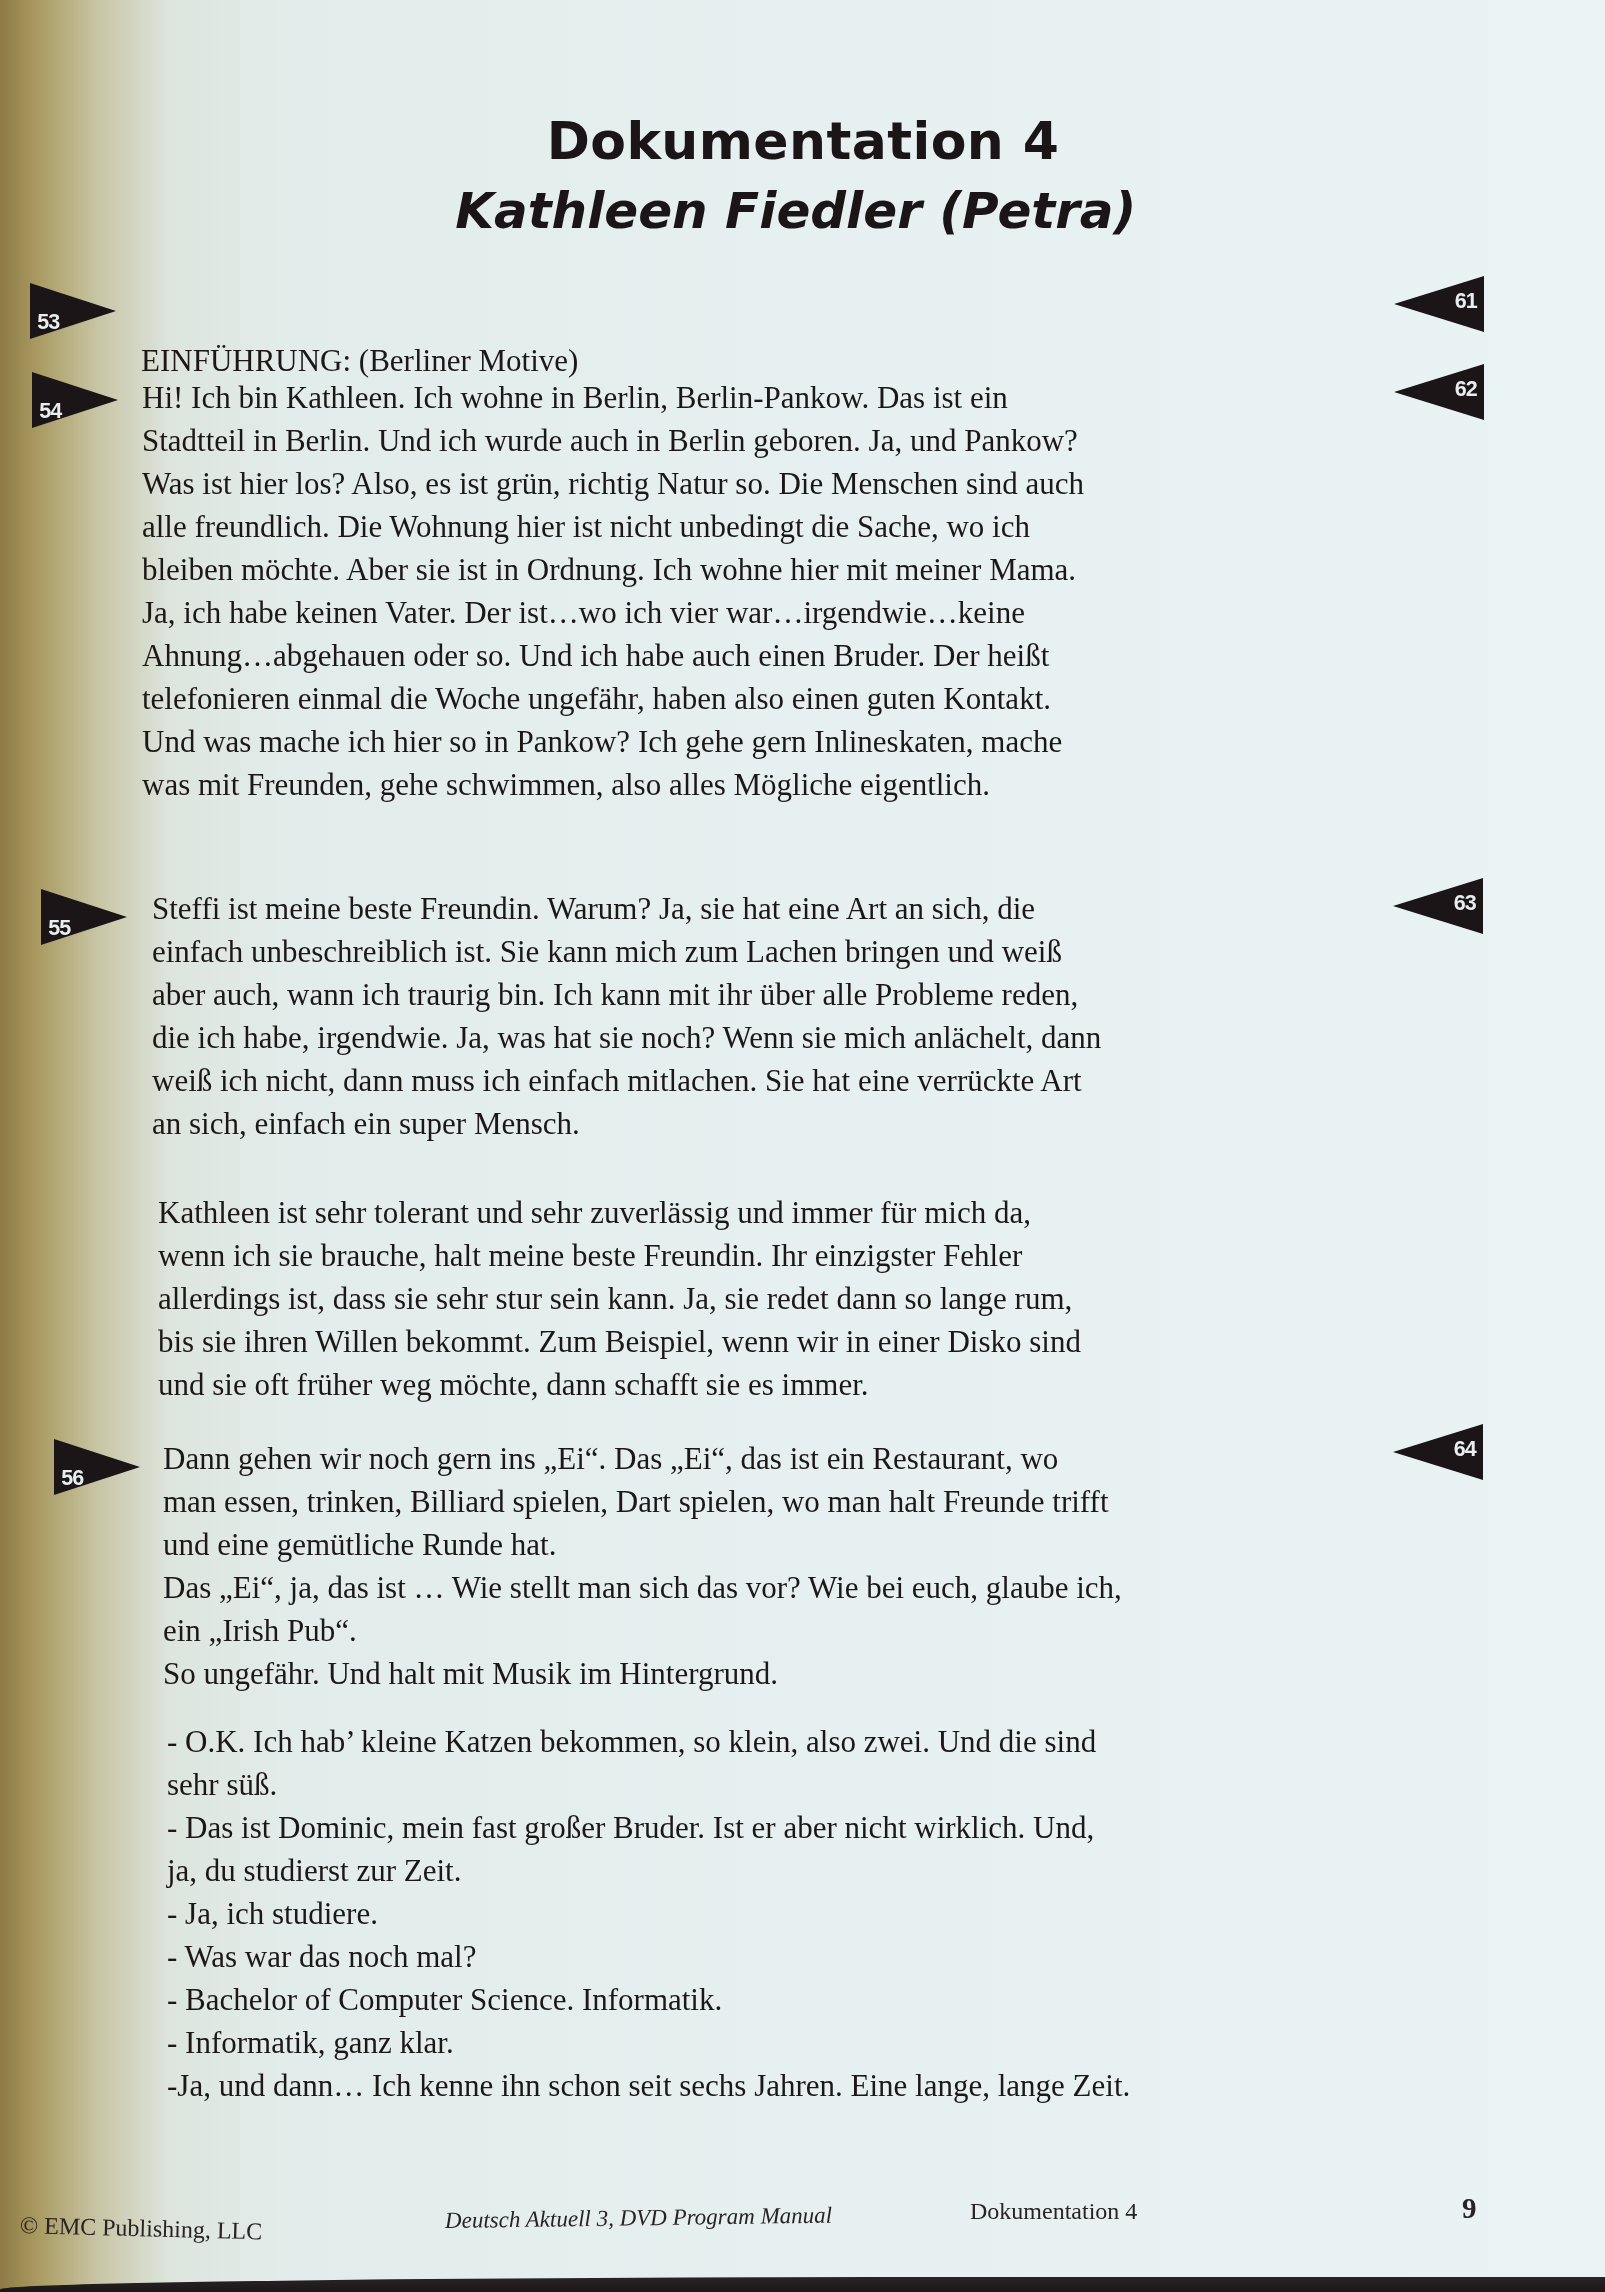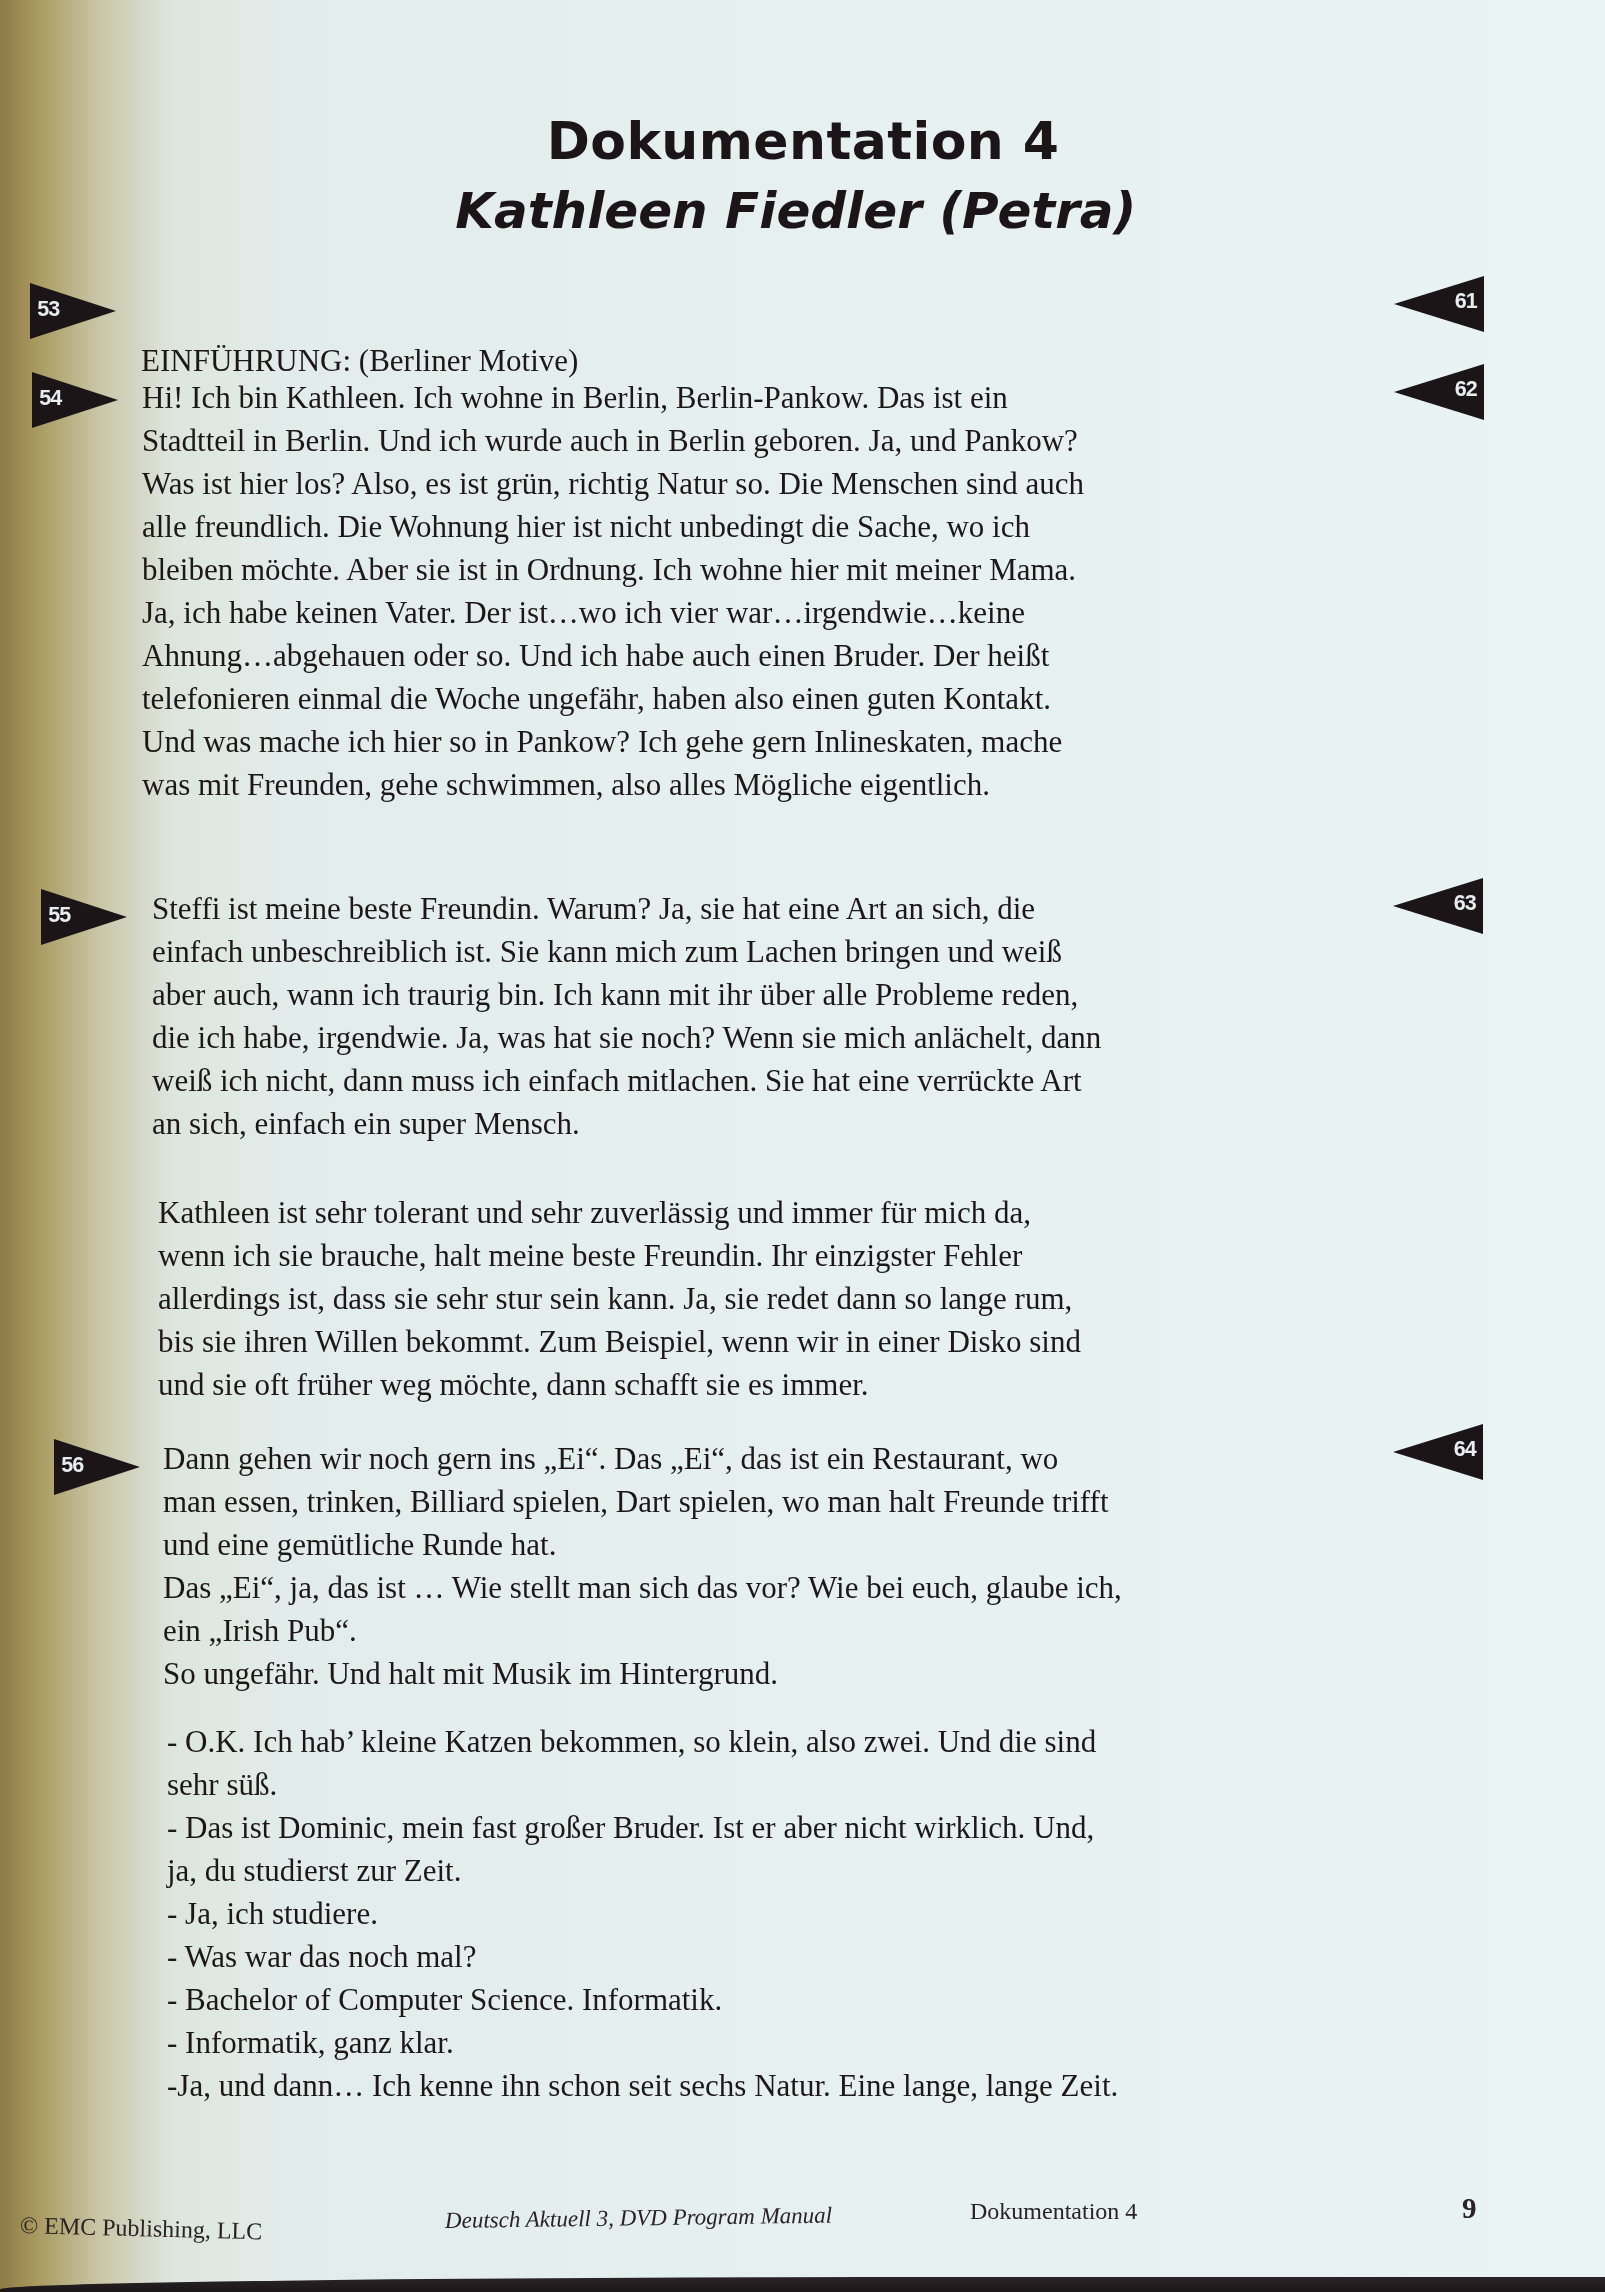--- a/index.html
+++ b/index.html
@@ -29,21 +29,21 @@
     border-bottom: 28px solid transparent;
     border-left: 86px solid #1b1517;
   }
   .marker-right {
     border-top: 28px solid transparent;
     border-bottom: 28px solid transparent;
     border-right: 90px solid #1b1517;
   }
   .marker-wrap { position:absolute; width:90px; height:56px; }
   .marker-num {
-    position:absolute; top:14px;
+    position:absolute; top:27px;
     font-family:"Liberation Sans", "DejaVu Sans", sans-serif; font-weight:bold;
     font-size:21.5px; color:#e8eef0; letter-spacing:-0.9px;
   }
   .marker-wrap.left .marker-num { left:7.2px; }
   .marker-wrap.right .marker-num { right:7.2px; top:12.5px; }
   .block {
     position:absolute; margin:0;
     font-size:31px; line-height:43px; color:#1e1718;
     white-space:nowrap;
   }
@@ -138,20 +138,20 @@
 
 <p class="block" style="left:167px; top:1720px;">
   <span class="line">- O.K. Ich hab’ kleine Katzen bekommen, so klein, also zwei. Und die sind</span>
   <span class="line">sehr süß.</span>
   <span class="line">- Das ist Dominic, mein fast großer Bruder. Ist er aber nicht wirklich. Und,</span>
   <span class="line">ja, du studierst zur Zeit.</span>
   <span class="line">- Ja, ich studiere.</span>
   <span class="line">- Was war das noch mal?</span>
   <span class="line">- Bachelor of Computer Science. Informatik.</span>
   <span class="line">- Informatik, ganz klar.</span>
-  <span class="line">-Ja, und dann… Ich kenne ihn schon seit sechs Natur. Eine lange, lange Zeit.</span>
+  <span class="line">-Ja, und dann… Ich kenne ihn schon seit sechs Jahren. Eine lange, lange Zeit.</span>
 </p>
 
 <span class="footer-text" style="left:19.7px; top:2212px; font-size:24px; transform:rotate(1.5deg); transform-origin:left center;">© EMC Publishing, LLC</span>
 <span class="footer-text" style="left:445px; top:2208px; font-size:23px; font-style:italic; transform:rotate(-0.8deg); transform-origin:left center;">Deutsch Aktuell 3, DVD Program Manual</span>
 <span class="footer-text" style="left:970px; top:2198px; font-size:24px;">Dokumentation 4</span>
 <span class="footer-text" style="left:1462px; top:2192px; font-size:29px; font-weight:bold;">9</span>
 
 
 </body></html>

